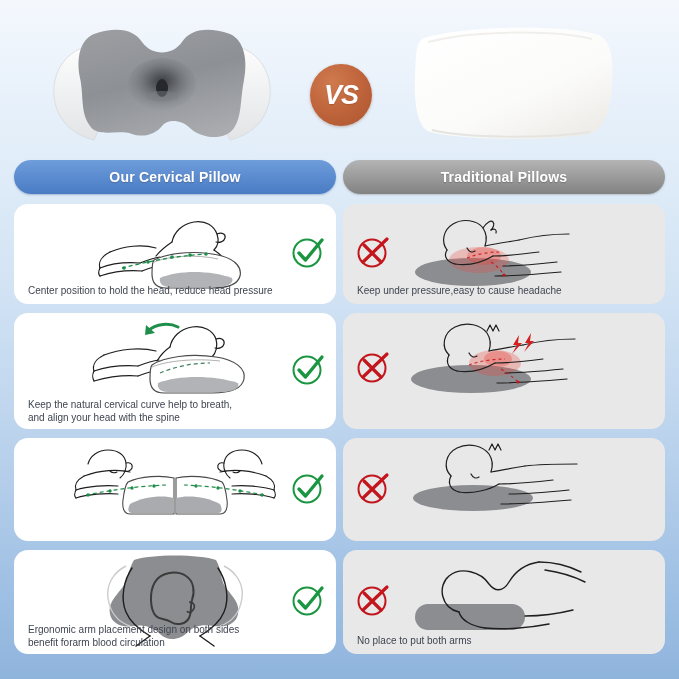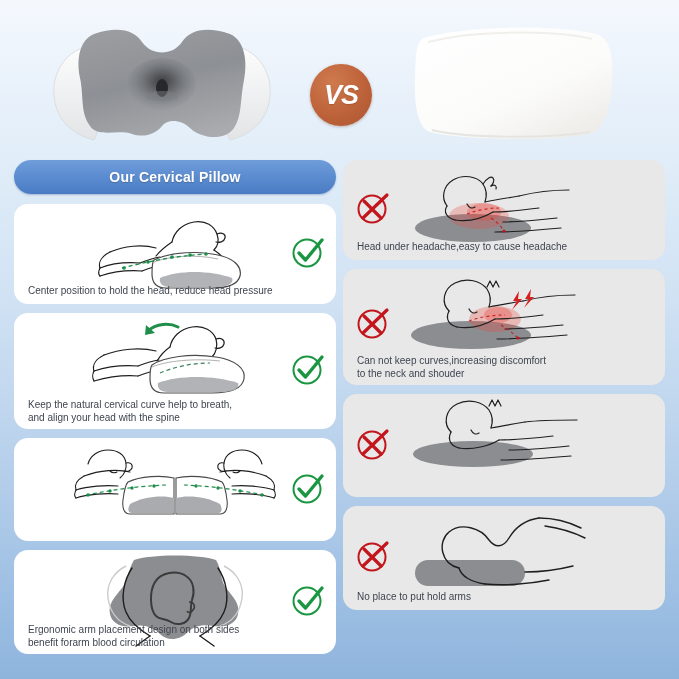--- a/index.html
+++ b/index.html
@@ -383,20 +383,23 @@
           </svg>
         </div>
         <div class="caption two-line" style="white-space:pre-line;">Ergonomic arm placement design on both sides
 benefit forarm blood circulation</div>
       </div>
 
     </div>
 
     <div class="col col-right">
 
+      <div class="banner banner-grey">
+        <span>Traditional Pillows</span>
+      </div>
 
       <div class="card card-grey" style="height:100px;">
         <div class="card-art" style="height:100px;">
           <svg viewBox="0 0 322 100" xmlns="http://www.w3.org/2000/svg">
 
             <ellipse cx="130" cy="68" rx="58" ry="14" fill="#8c8d90"></ellipse>
 
             <ellipse cx="136" cy="56" rx="30" ry="13" fill="#e8483f" opacity="0.28"></ellipse>
             <ellipse cx="141" cy="52" rx="17" ry="9" fill="#e8483f" opacity="0.32"></ellipse>
             <g fill="none" stroke="#1f1f1f" stroke-width="1.2" stroke-linecap="round" stroke-linejoin="round">
@@ -420,21 +423,21 @@
             <circle cx="161" cy="71" r="1.6" fill="#c3161c"></circle>
           </svg>
         </div>
         <div class="mark mark-x" style="top:28px;">
           <svg viewBox="0 0 40 40" xmlns="http://www.w3.org/2000/svg">
             <circle cx="19" cy="21" r="13.5" fill="none" stroke="#c3161c" stroke-width="2"></circle>
             <path d="M11 13 L28 30" fill="none" stroke="#c3161c" stroke-width="3.2" stroke-linecap="round"></path>
             <path d="M10 30 L34 7" fill="none" stroke="#c3161c" stroke-width="3.2" stroke-linecap="round"></path>
           </svg>
         </div>
-        <div class="caption">Head under headache,easy to cause headache</div>
+        <div class="caption">Keep under pressure,easy to cause headache</div>
       </div>
 
       <div class="card card-grey" style="height:116px;">
         <div class="card-art" style="height:116px;">
           <svg viewBox="0 0 322 116" xmlns="http://www.w3.org/2000/svg">
             <ellipse cx="128" cy="66" rx="60" ry="14" fill="#8c8d90"></ellipse>
             <ellipse cx="152" cy="50" rx="26" ry="13" fill="#e8483f" opacity="0.3"></ellipse>
             <ellipse cx="155" cy="46" rx="14" ry="8" fill="#e8483f" opacity="0.35"></ellipse>
             <g fill="none" stroke="#1f1f1f" stroke-width="1.2" stroke-linecap="round" stroke-linejoin="round">
               <path d="M106 42 C98 34 100 20 112 14 C124 8 138 12 144 20 C148 26 148 32 146 38"></path>
@@ -460,22 +463,20 @@
             <circle cx="175" cy="69" r="1.6" fill="#c3161c"></circle>
           </svg>
         </div>
         <div class="mark mark-x" style="top:34px;">
           <svg viewBox="0 0 40 40" xmlns="http://www.w3.org/2000/svg">
             <circle cx="19" cy="21" r="13.5" fill="none" stroke="#c3161c" stroke-width="2"></circle>
             <path d="M11 13 L28 30" fill="none" stroke="#c3161c" stroke-width="3.2" stroke-linecap="round"></path>
             <path d="M10 30 L34 7" fill="none" stroke="#c3161c" stroke-width="3.2" stroke-linecap="round"></path>
           </svg>
         </div>
-        <div class="caption two-line" style="white-space:pre-line;">Can not keep curves,increasing discomfort
-to the neck and shouder</div>
       </div>
 
       <div class="card card-grey" style="height:103px;">
         <div class="card-art" style="height:103px;">
           <svg viewBox="0 0 322 103" xmlns="http://www.w3.org/2000/svg">
             <ellipse cx="130" cy="60" rx="60" ry="13" fill="#8c8d90"></ellipse>
             <g fill="none" stroke="#1f1f1f" stroke-width="1.2" stroke-linecap="round" stroke-linejoin="round">
               <path d="M108 38 C100 30 102 16 114 10 C126 4 140 8 146 16 C150 22 150 28 148 34"></path>
               <path d="M146 12 L149 6 L152 12 L155 6 L158 12"></path>
               <path d="M148 34 C158 32 170 30 182 28"></path>
@@ -513,19 +514,19 @@
             </g>
           </svg>
         </div>
         <div class="mark mark-x" style="top:30px;">
           <svg viewBox="0 0 40 40" xmlns="http://www.w3.org/2000/svg">
             <circle cx="19" cy="21" r="13.5" fill="none" stroke="#c3161c" stroke-width="2"></circle>
             <path d="M11 13 L28 30" fill="none" stroke="#c3161c" stroke-width="3.2" stroke-linecap="round"></path>
             <path d="M10 30 L34 7" fill="none" stroke="#c3161c" stroke-width="3.2" stroke-linecap="round"></path>
           </svg>
         </div>
-        <div class="caption">No place to put hold arms</div>
+        <div class="caption">No place to put both arms</div>
       </div>
 
     </div>
 
   </div>
 </div>
 
 </body></html>

